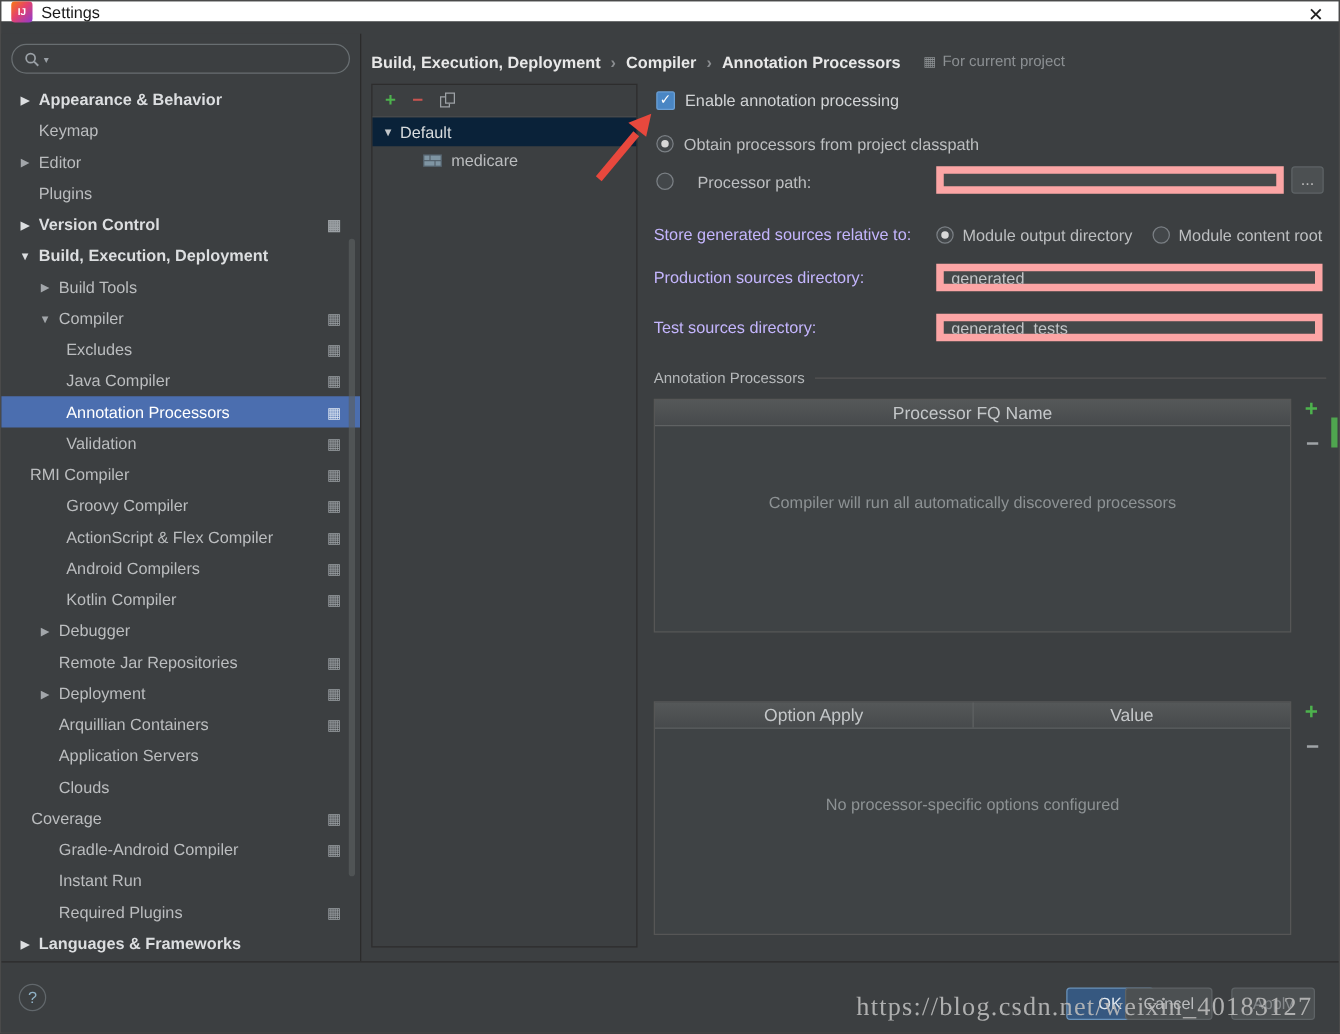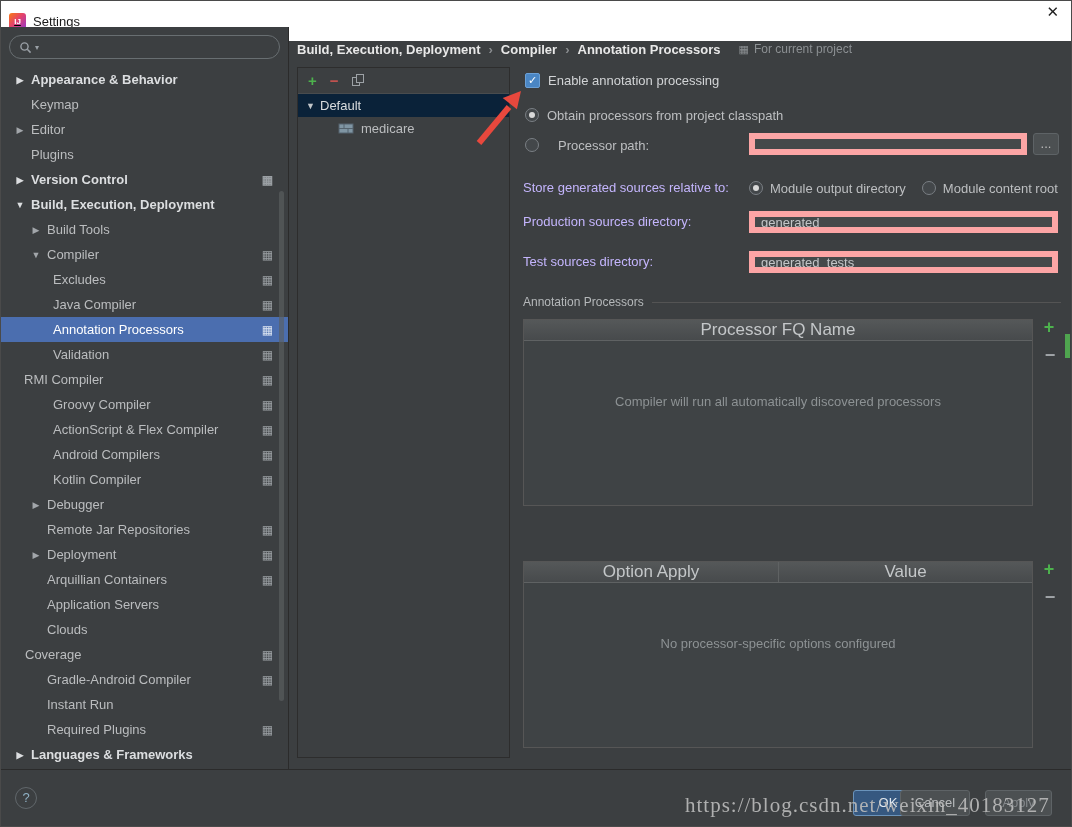--- a/index.html
+++ b/index.html
@@ -4,22 +4,22 @@
 <style>
   * { box-sizing: border-box; margin: 0; padding: 0; }
   html,body { background:#2b2b2b; }
   .app {
     position: relative; width: 1072px; height: 827px;
     background: #3c3f41; overflow: hidden;
     font-family: "Liberation Sans", sans-serif; font-size: 13px; color: #bbbdbf;
     border: 1px solid #4a4a4a;
   }
   
-  .titlebar { position:absolute; left:0; top:0; right:0; height:40px; background:#ffffff;
-    display:flex; align-items:center; padding:0 8px; gap:7px; color:#000;text-decoration:underline; }
+  .titlebar { position:absolute; left:0; top:0; right:0; height:16px; background:#ffffff;
+    display:flex; align-items:center; padding:0 8px; gap:7px; color:#000; }
   .logo { width:17px; height:17px; border-radius:3px; flex:0 0 auto;
     background: linear-gradient(135deg,#f97a12,#e4426b 45%,#9039d0);
     color:#fff; font-size:8px; font-weight:bold; display:flex; align-items:center; justify-content:center; }
   .wtitle { font-size:13px; color:#1a1a1a; }
   .close { position:absolute; right:12px; top:2px; font-size:15px; color:#222; cursor:pointer; }
   
   .sidebar { position:absolute; left:0; top:26px; width:288px; bottom:57px;
     background:#3c3f41; border-right:1px solid #2b2b2b; }
   .search-box { position:absolute; left:8px; top:8px; width:271px; height:24px;
     border:1px solid #686e71; border-radius:13px; display:flex; align-items:center; padding:0 9px; gap:3px; }
@@ -71,21 +71,21 @@
     font:13px "Liberation Sans",sans-serif; padding:0 6px; outline:none; }
   .flabel { position:absolute; height:22px; line-height:22px; color:#c4b5fd; }
   .browse { position:absolute; width:26px; height:22px; background:#4c5052; border:1px solid #5e6366; border-radius:3px;
     color:#bbb; text-align:center; line-height:19px; cursor:pointer; font-size:13px; }
   .ropts { position:absolute; display:flex; gap:16px; height:22px; align-items:center; }
   .ropt { display:flex; align-items:center; gap:7px; }
   .section { position:absolute; width:538px; display:flex; align-items:center; gap:8px; font-size:12px; color:#b5b8ba; }
   .section .line { flex:1; height:1px; background:#545454; }
   .tbl { position:absolute; width:510px; height:187px; border:1px solid #565656; background:#3f4345; }
   .tbl .hd { height:21px; background:linear-gradient(#555859,#474a4c); border-bottom:1px solid #5f6263; display:flex; }
-  .hd .cell { flex:1; display:flex; align-items:center; justify-content:center; font-size:17px; color:#c4c7c9; }
+  .hd .cell { flex:1; display:flex; align-items:center; justify-content:center; font-size:14px; color:#c4c7c9; }
   .hd .cell.fixed { flex:0 0 255px; border-right:1px solid #5f6263; }
   .tbl .empty { position:absolute; left:0; right:0; top:40%; text-align:center; color:#8d9294; }
   .sideicon { position:absolute; width:18px; height:18px; font-size:18px; font-weight:bold; line-height:16px; text-align:center; cursor:pointer; }
   .sideicon.green { color:#4db24d; }
   .sideicon.grey { color:#a0a4a7; }
   
   .footer { position:absolute; left:0; right:0; bottom:0; height:57px; background:#3c3f41; border-top:1px solid #2b2b2b; }
   .help { position:absolute; left:14px; top:17px; width:22px; height:22px; border-radius:50%; border:1px solid #61676b;
     color:#8fb0c4; text-align:center; line-height:20px; font-size:13px; cursor:pointer; }
   .btn { position:absolute; top:20px; height:26px; background:#4c5052; border:1px solid #5e6366; border-radius:3px;

